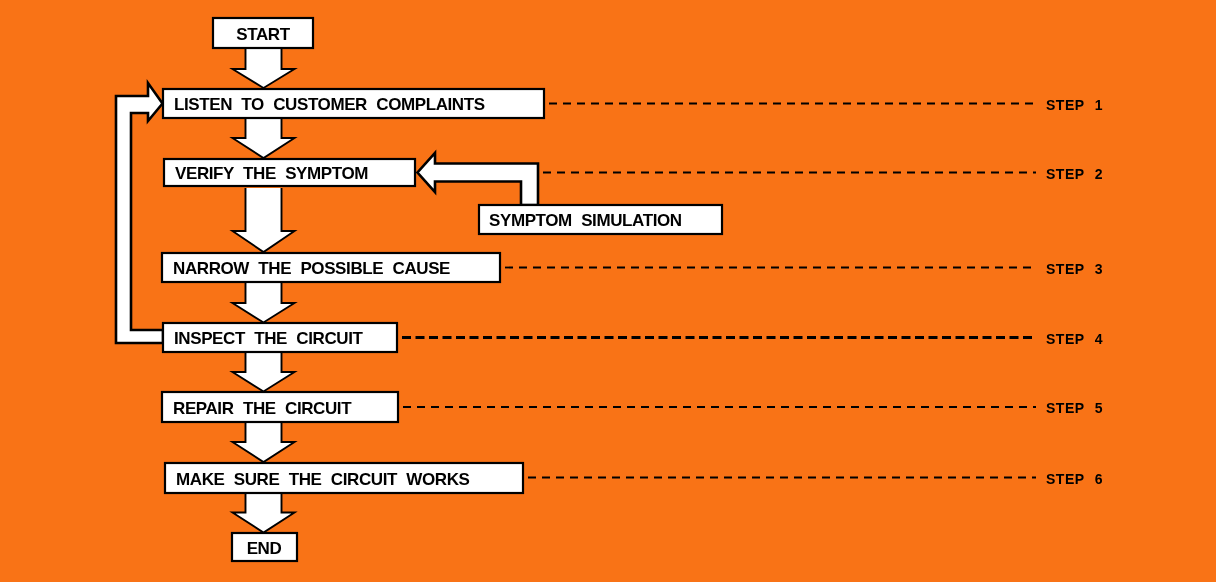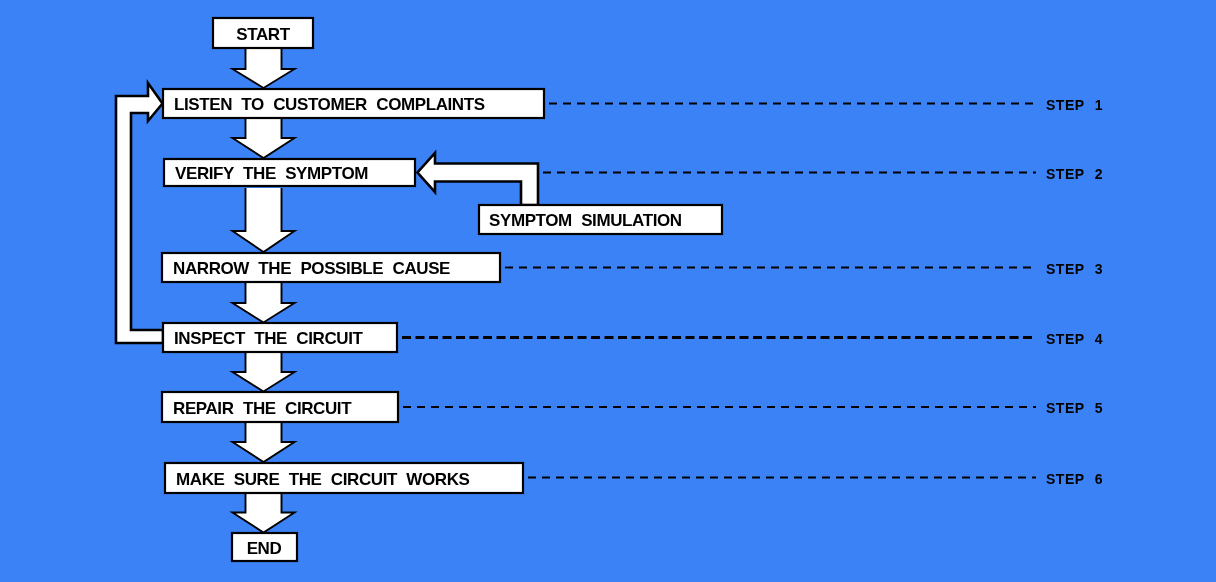--- a/index.html
+++ b/index.html
@@ -1,19 +1,19 @@
 <!DOCTYPE html>
 <html><head>
 <meta charset="utf-8">
 <style>
   html,body{margin:0;padding:0;background:#ffffff;}
   .stage{
     position:relative;
     width:1216px;height:582px;
-    background:#3b82f6;
+    background:#f97316;
     font-family:"Liberation Sans", sans-serif;
     overflow:hidden;
   }
   svg{display:block;}
   .box{
     fill:#ffffff;
     stroke:#000000;
     stroke-width:2.2;
   }
   .shape{

